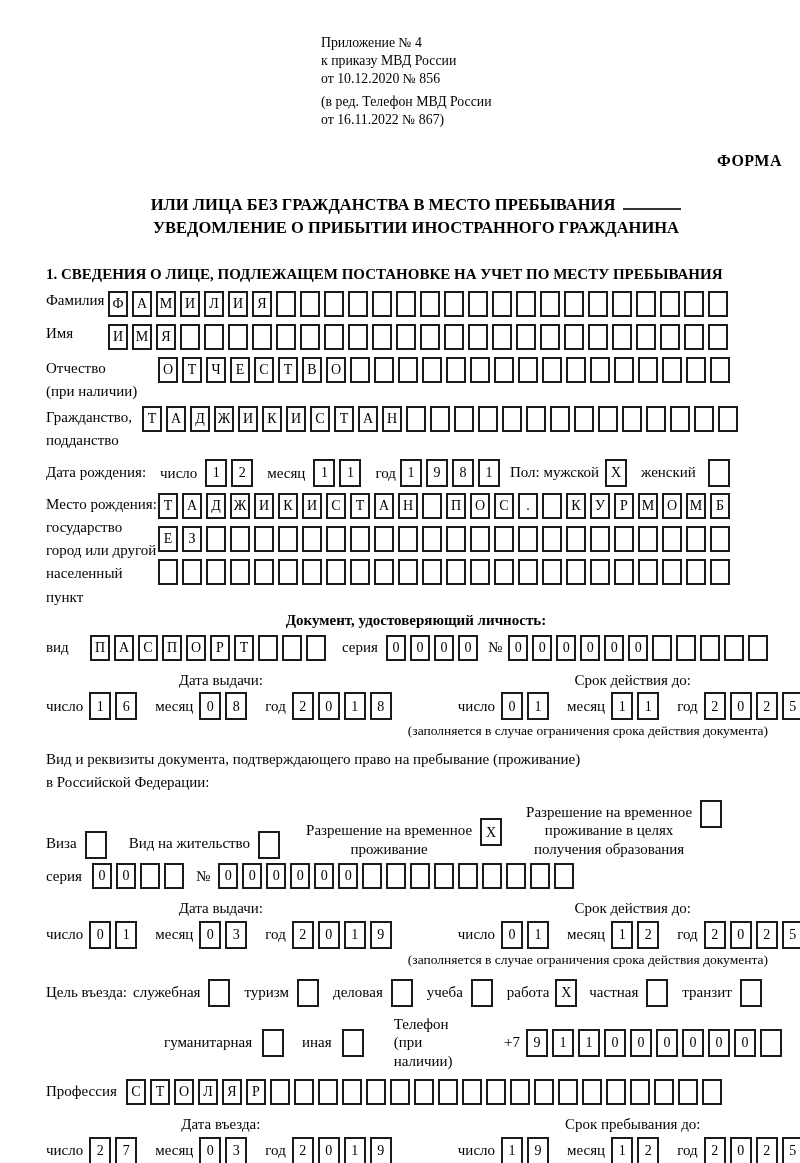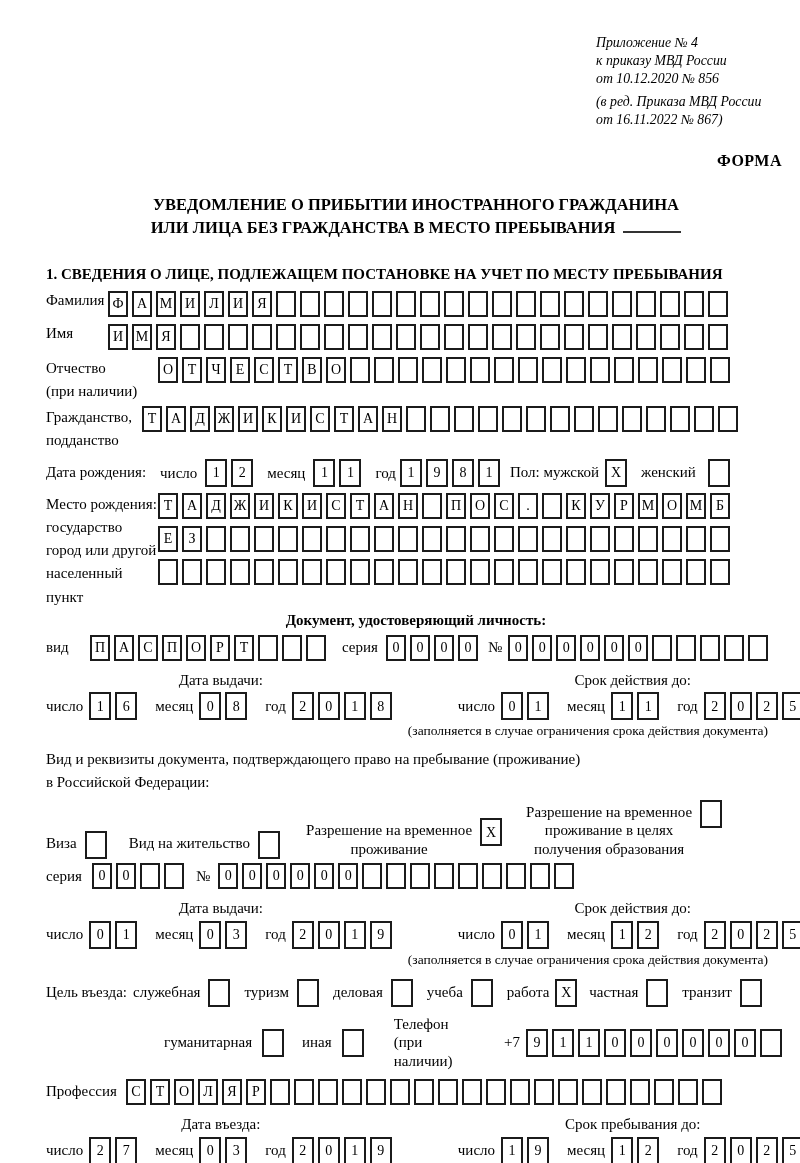--- a/index.html
+++ b/index.html
@@ -1,21 +1,21 @@
 <!DOCTYPE html>
 <html><head>
 <meta charset="utf-8">
 <style>
   html,body{margin:0;padding:0;background:#fff;}
   .page{
     position:relative; width:800px; height:1163px; box-sizing:border-box;
     padding:34px 14px 0 46px; overflow:hidden; background:#fff; color:#000;
     font-family:"Liberation Serif", serif; font-size:15px; line-height:1.25;
   }
-  .hdr{display:flex; justify-content:flex-end;font-style:italic;}
+  .hdr{display:flex; justify-content:center;}
   .hdr-block{width:190px; font-size:13.8px; line-height:1.3;}
   .hdr-block .gap{height:5px;}
   .forma{text-align:right; font-weight:bold; font-size:16px; letter-spacing:.5px; margin-top:22px; padding-right:4px;}
   .title{margin-top:22px; text-align:center; font-weight:bold; font-size:16.5px; line-height:1.4;}
   .blank-line{display:inline-block; width:58px; border-bottom:2px solid #333; height:14px; margin-left:8px;}
   .sec-heading{margin-top:26px; font-weight:bold; font-size:15px;}
 
   .frow{display:flex; align-items:flex-start; margin-top:7px;}
   .lbl{flex:0 0 auto;}
   .lbl2{line-height:1.55;}
@@ -49,29 +49,29 @@
 <body>
 
 <div class="page">
 
   <div class="hdr">
     <div class="hdr-block">
       <div>Приложение № 4</div>
       <div>к приказу МВД России</div>
       <div>от 10.12.2020 № 856</div>
       <div class="gap"></div>
-      <div>(в ред. Приказа МВД России</div>
+      <div>(в ред. Телефон МВД России</div>
       <div>от 16.11.2022 № 867)</div>
     </div>
   </div>
   <div class="forma">ФОРМА</div>
 
   <div class="title">
+    <div><span>ИЛИ ЛИЦА БЕЗ ГРАЖДАНСТВА В МЕСТО ПРЕБЫВАНИЯ</span><span class="blank-line"></span></div>
     <div>УВЕДОМЛЕНИЕ О ПРИБЫТИИ ИНОСТРАННОГО ГРАЖДАНИНА</div>
-    <div><span>ИЛИ ЛИЦА БЕЗ ГРАЖДАНСТВА В МЕСТО ПРЕБЫВАНИЯ</span><span class="blank-line"></span></div>
   </div>
 
   <div class="sec-heading">1. СВЕДЕНИЯ О ЛИЦЕ, ПОДЛЕЖАЩЕМ ПОСТАНОВКЕ НА УЧЕТ ПО МЕСТУ ПРЕБЫВАНИЯ</div>
 
   <div class="frow">
     <div class="lbl w-surname">Фамилия</div>
     <div class="boxes">
         <span class="cell">Ф</span>
         <span class="cell">А</span>
         <span class="cell">М</span>

